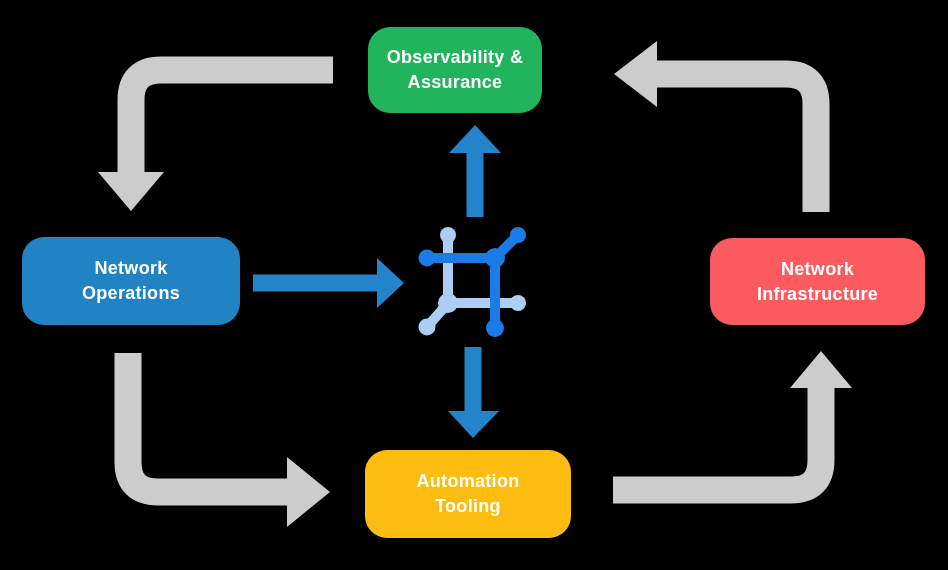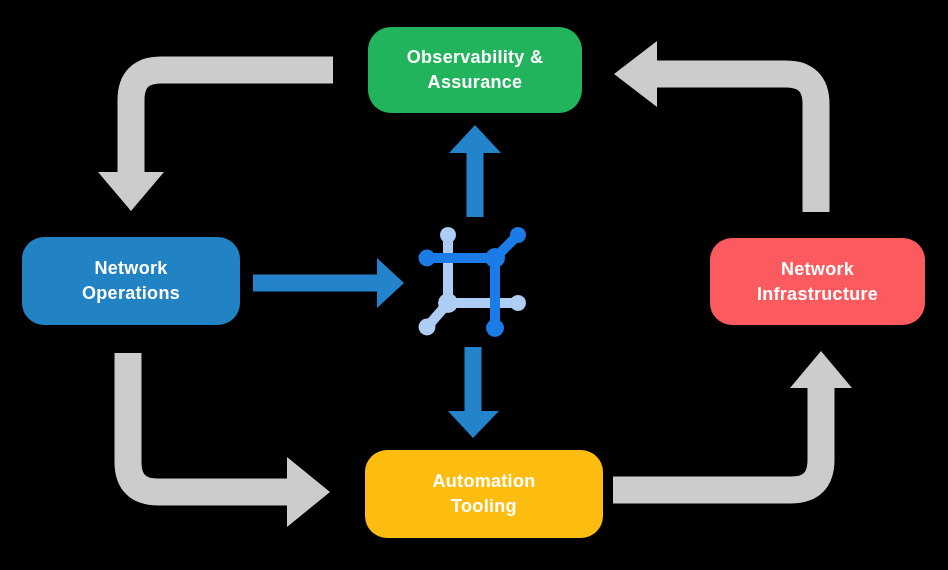--- a/index.html
+++ b/index.html
@@ -30,24 +30,24 @@
     justify-content: center;
     text-align: center;
     color: #ffffff;
     font-size: 18px;
     font-weight: 600;
     line-height: 1.38;
     letter-spacing: 0.3px;
     border-radius: 22px;
     white-space: pre-line;
   }
-  .node--green  { left: 368px; top: 27px;  width: 214px; height: 86px; background: var(--green); border-radius: 23px; }
+  .node--green  { left: 368px; top: 27px;  width: 174px; height: 86px; background: var(--green); }
   .node--blue   { left: 22px;  top: 237px; width: 218px; height: 88px; background: var(--blue); }
   .node--red    { left: 710px; top: 238px; width: 215px; height: 87px; background: var(--red); }
-  .node--yellow { left: 365px; top: 450px; width: 238px; height: 88px; background: var(--yellow); }
+  .node--yellow { left: 365px; top: 450px; width: 206px; height: 88px; background: var(--yellow); }
 
   .gray-bar  { fill: none; stroke: var(--arrow_gray); stroke-width: 27px; }
   .gray-head { fill: var(--arrow_gray); stroke: none; }
   .blue-bar  { fill: none; stroke: var(--arrow_blue); stroke-width: 17px; }
   .blue-head { fill: var(--arrow_blue); stroke: none; }
 
   .icon-light      { fill: none; stroke: var(--icon_light); stroke-width: 10px; stroke-linecap: round; }
   .icon-light-dot  { fill: var(--icon_light); stroke: none; }
   .icon-dark       { fill: none; stroke: var(--icon_dark); stroke-width: 10px; stroke-linecap: round; }
   .icon-dark-dot   { fill: var(--icon_dark); stroke: none; }

